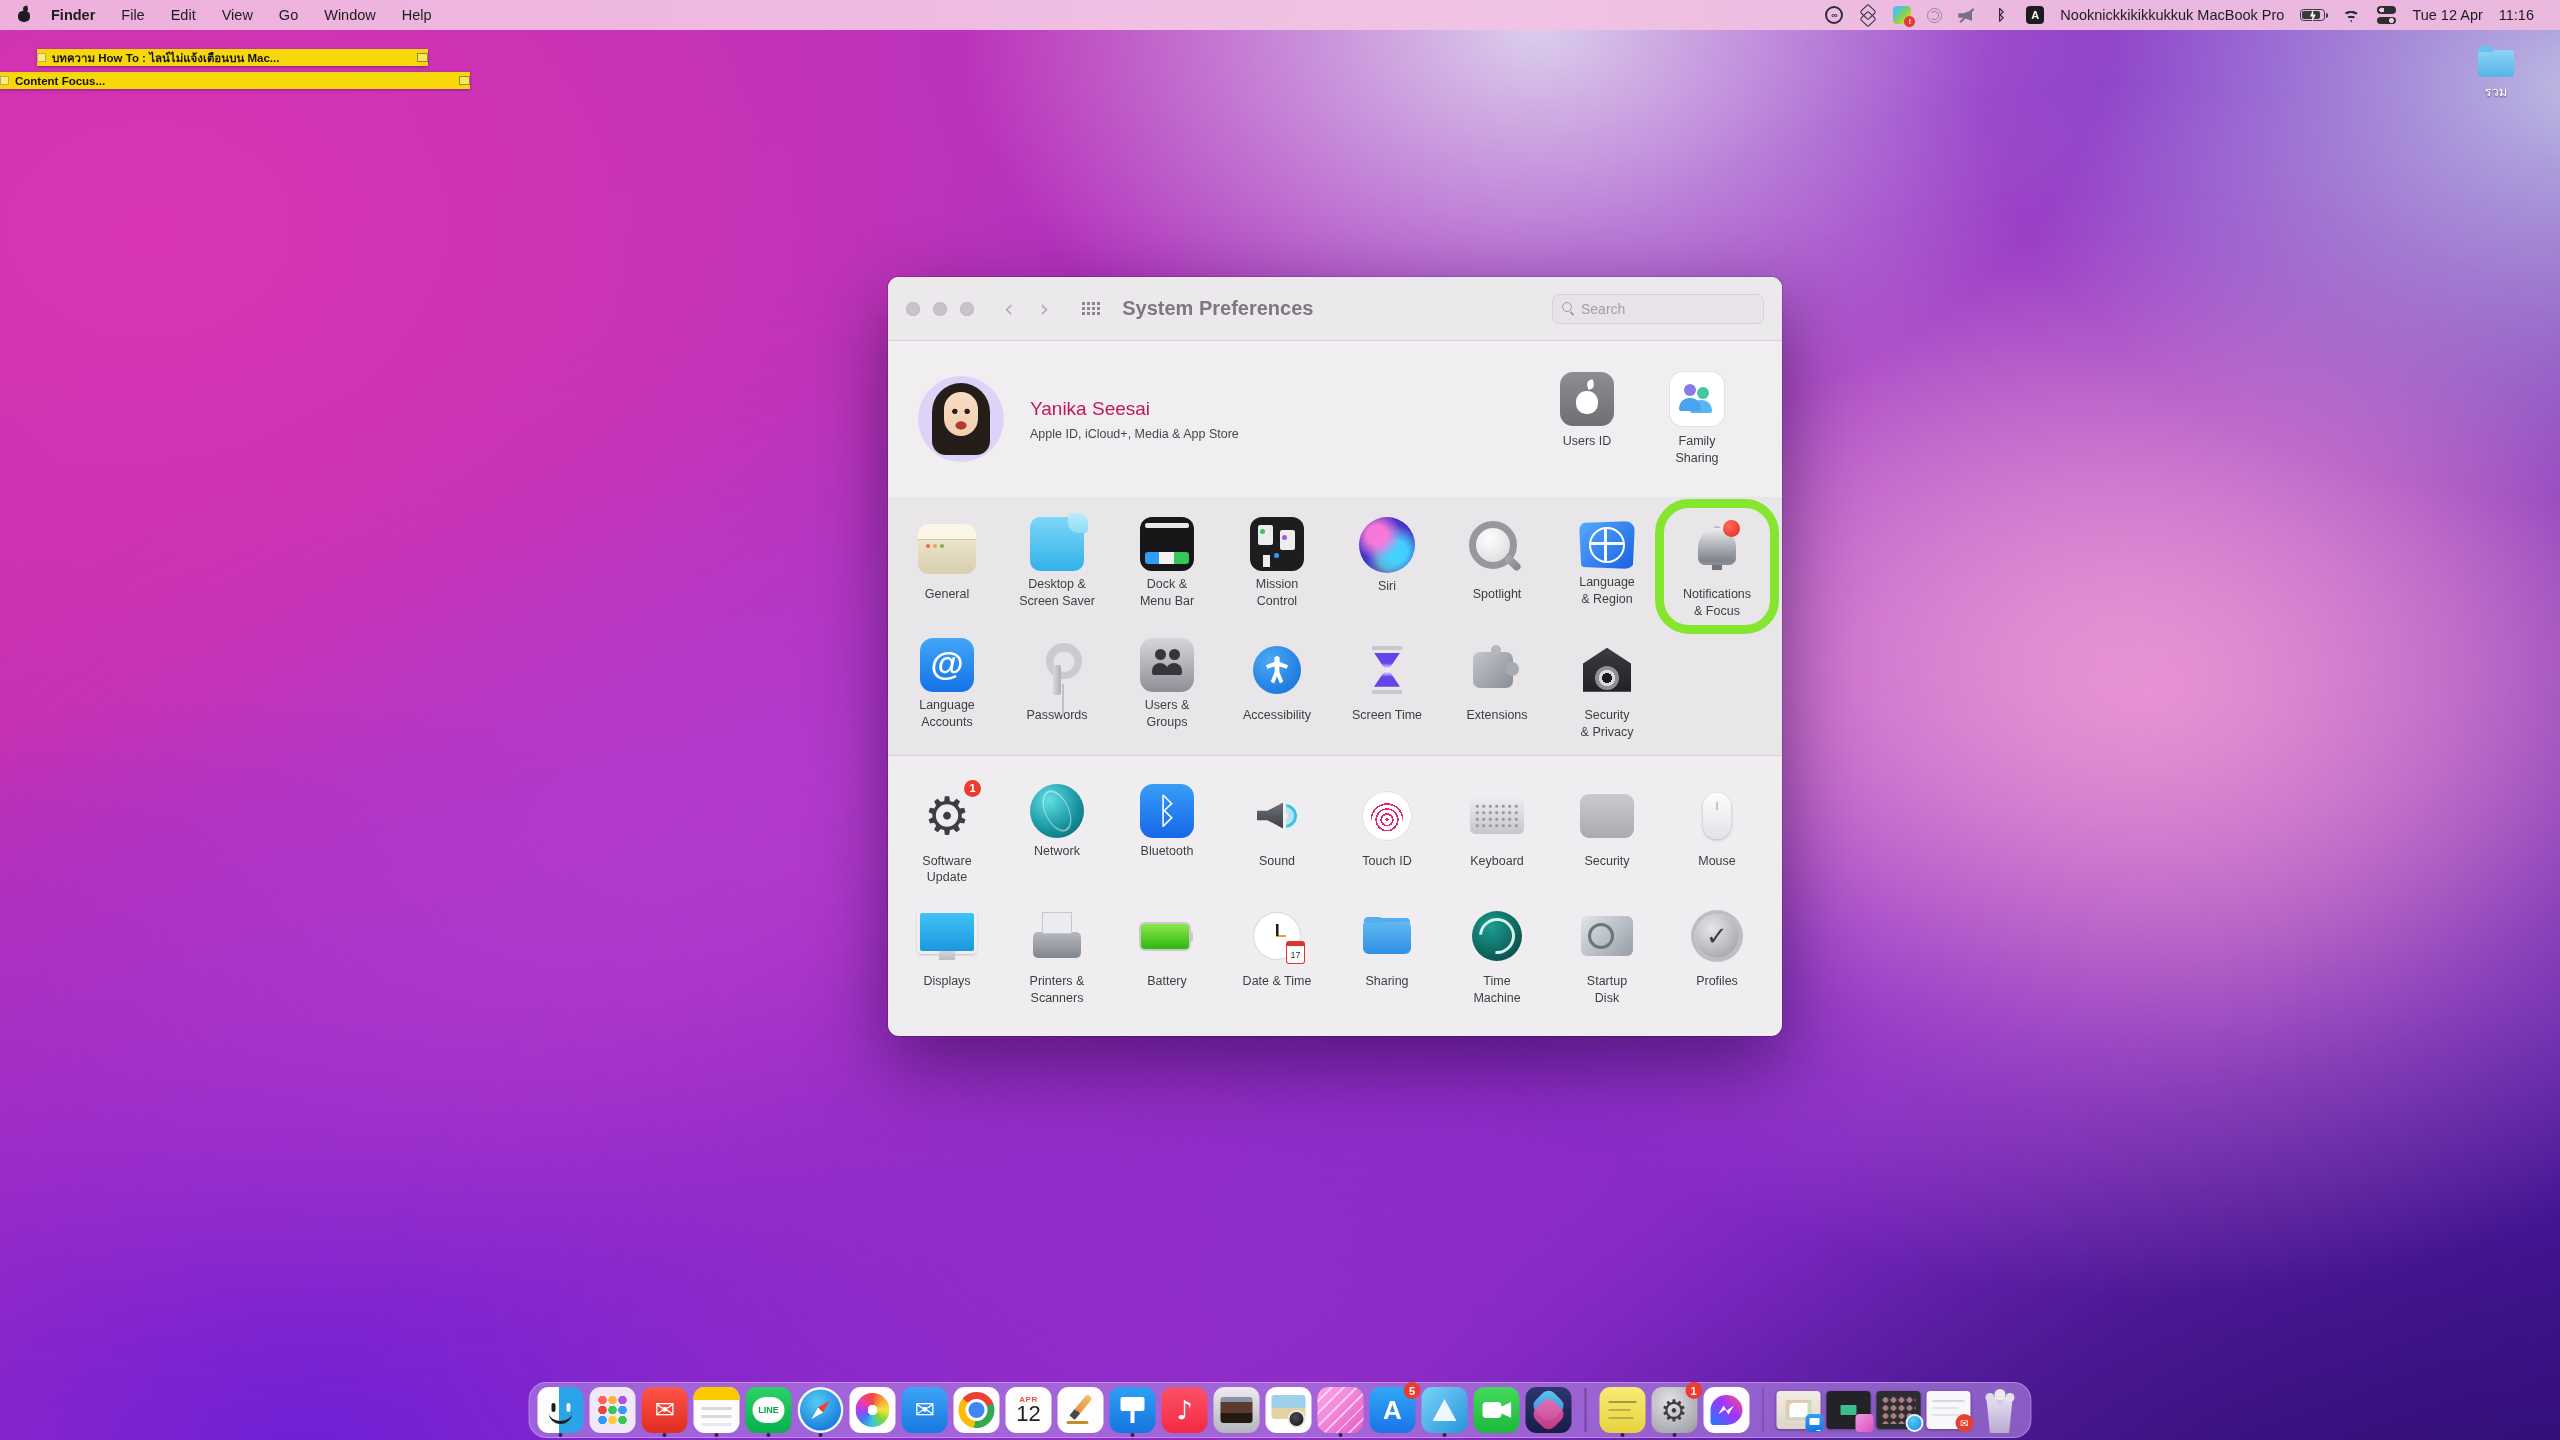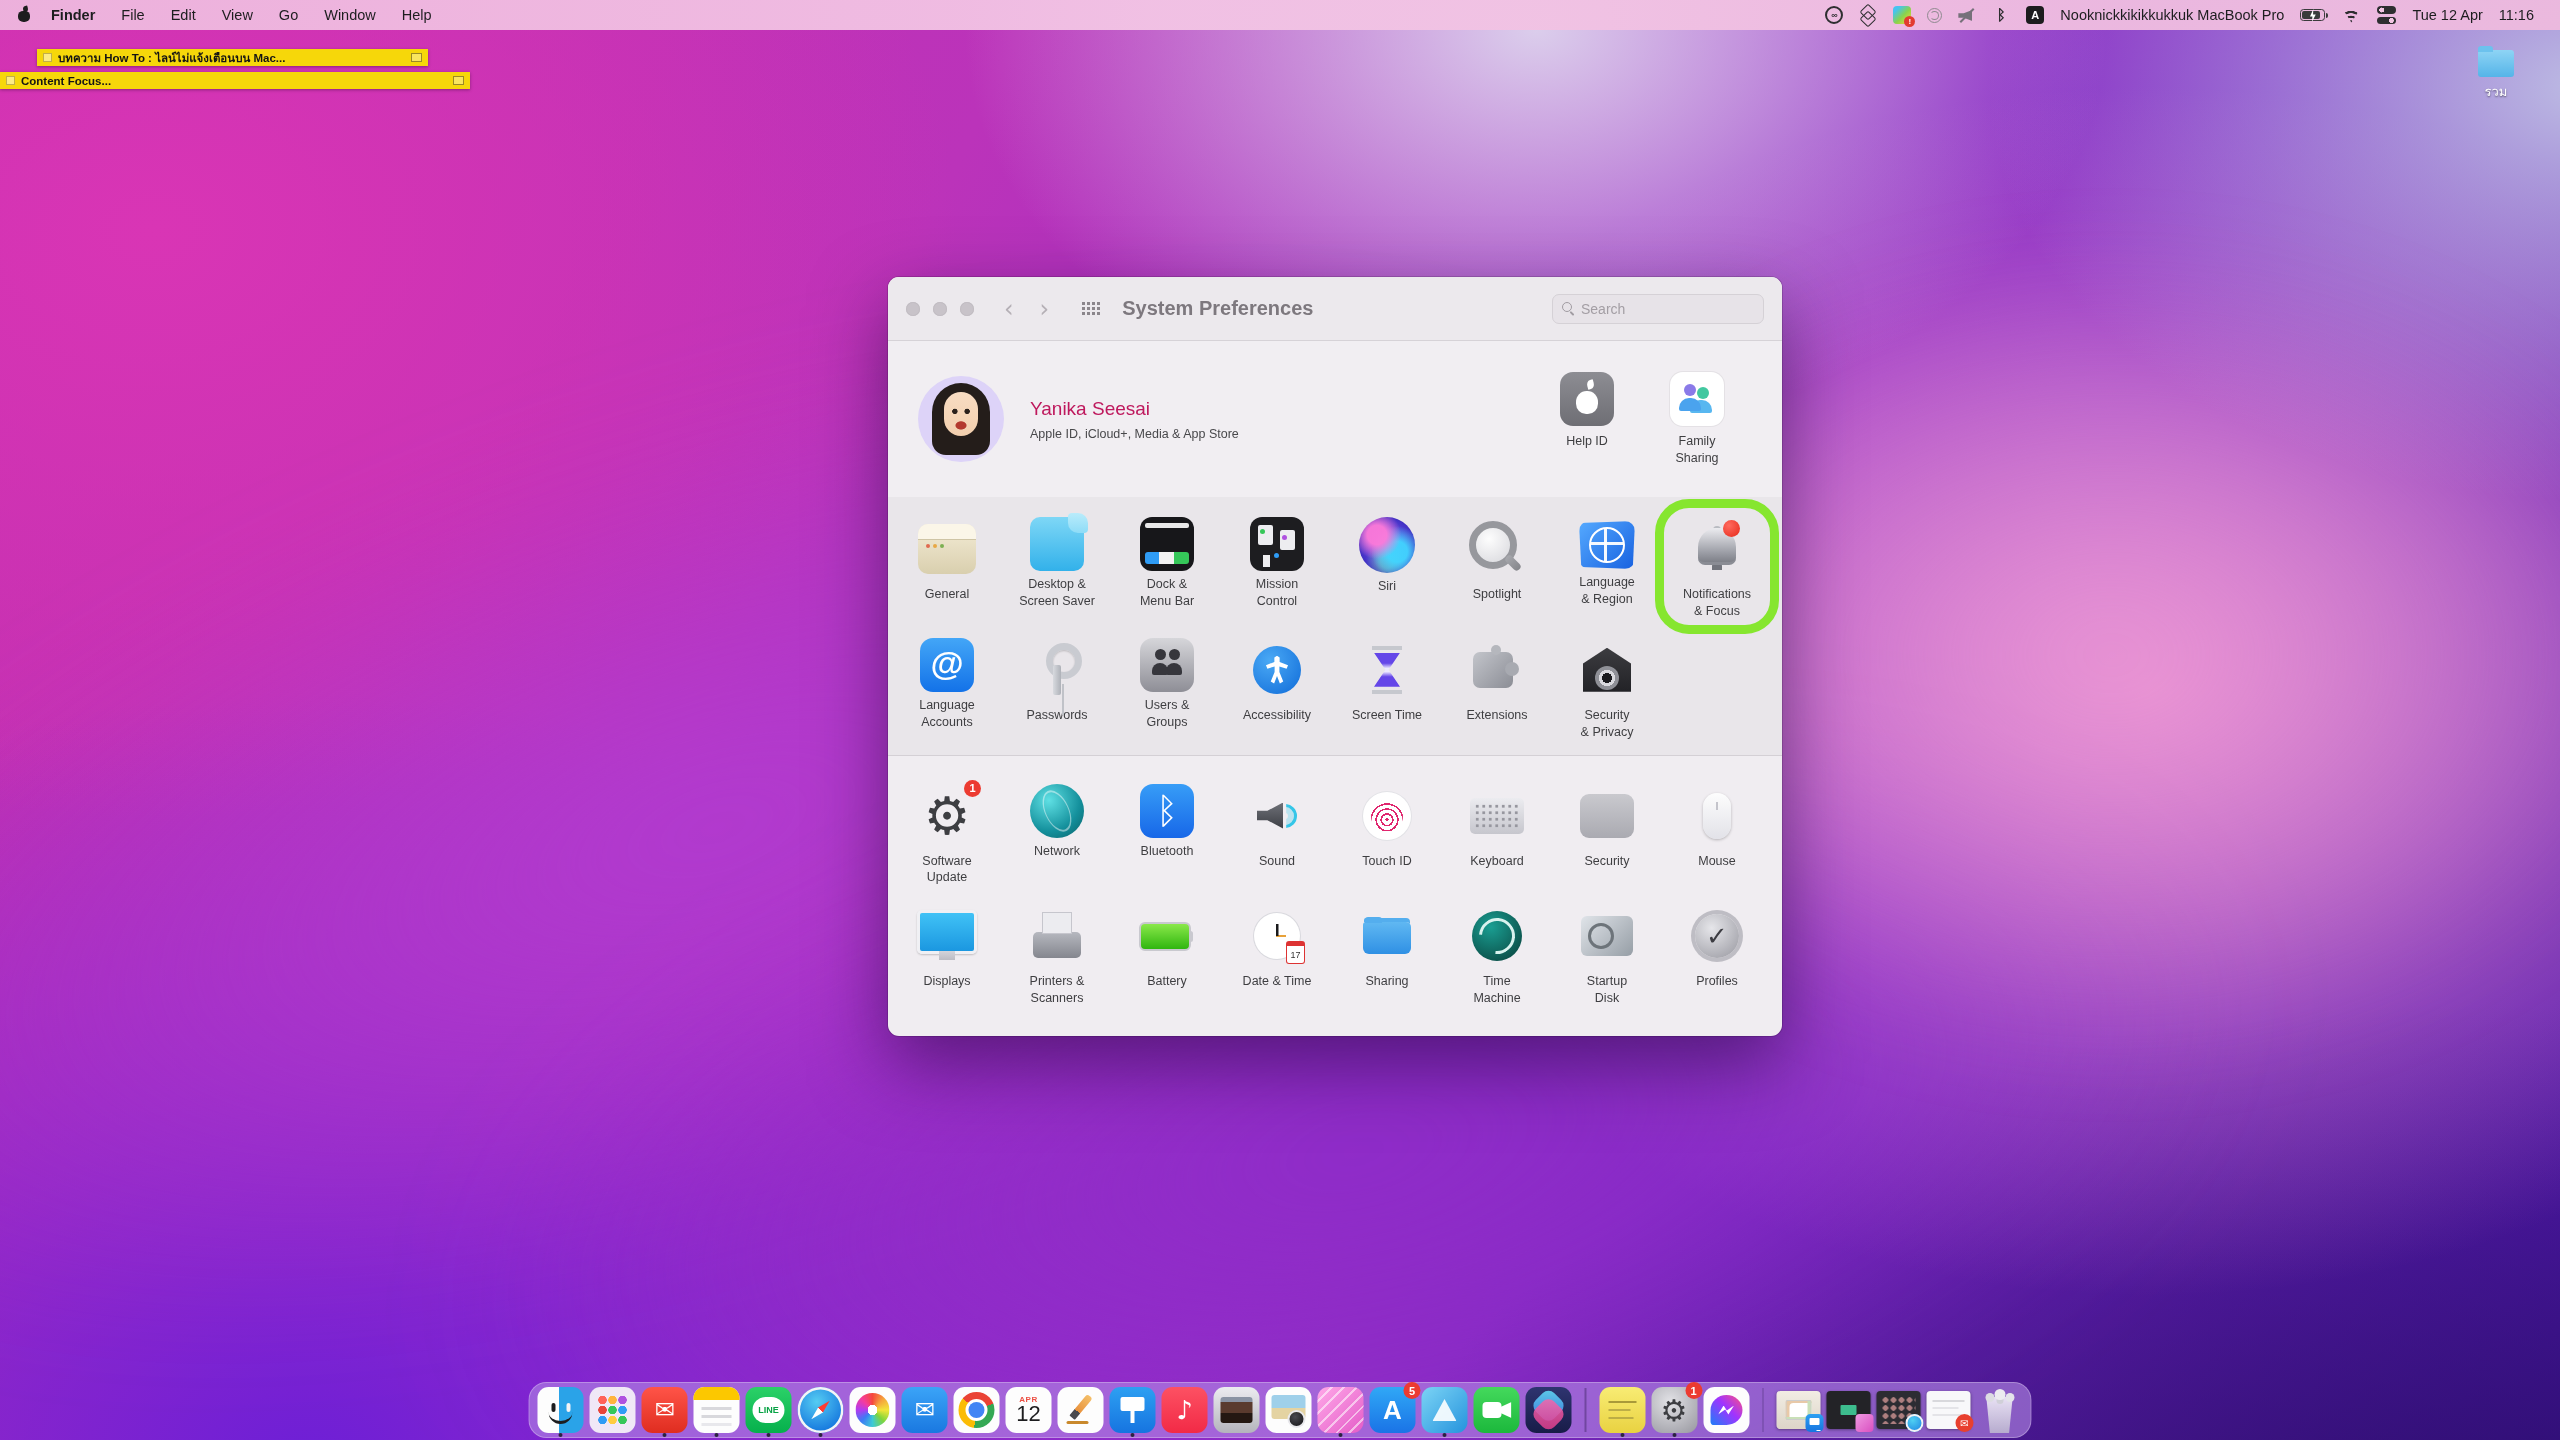--- a/index.html
+++ b/index.html
@@ -55,21 +55,21 @@
     radial-gradient(circle at 50% 100%, transparent 5px,#2e2e30 5.5px 7px, transparent 7.6px),
     radial-gradient(circle at 50% 100%, transparent 9.5px,#2e2e30 10px 11.8px, transparent 12.4px);
     clip-path:polygon(50% 100%, -12% -30%, 112% -30%);}
   .ccicon{position:relative;width:19px;height:18px;}
   .ccicon::before,.ccicon::after{content:"";position:absolute;left:0;width:19px;height:7.5px;border-radius:5px;background:#2e2e30;}
   .ccicon::before{top:0;background:radial-gradient(circle at 25% 50%,#f2c5e3 2.4px,#2e2e30 2.6px);}
   .ccicon::after{bottom:0;background:radial-gradient(circle at 75% 50%,#f2c5e3 2.4px,#2e2e30 2.6px);}
   .mb-date,.mb-time{font-size:14.5px;}
 
   
-  .sticky{position:absolute;height:17px;background:#f6d70a;display:flex;align-items:center;gap:6px;padding:0 6px;font-size:11.5px;font-weight:700;color:#141414;box-shadow:0 1px 3px rgba(40,0,40,.4);z-index:40;}
+  .sticky{position:absolute;height:17px;background:#f6d70a;display:flex;align-items:center;gap:6px;padding:0 0;font-size:11.5px;font-weight:700;color:#141414;box-shadow:0 1px 3px rgba(40,0,40,.4);z-index:40;}
   .sticky .sq{width:9px;height:9px;background:rgba(255,255,255,.5);border:1px solid rgba(120,100,0,.45);flex:0 0 auto;}
   .sticky .wbox{margin-left:auto;width:11px;height:9px;border:1px solid rgba(90,75,0,.6);background:rgba(255,255,255,.35);flex:0 0 auto;}
   .sticky .ttl{white-space:nowrap;overflow:hidden;}
   .sticky1{left:37px;top:49px;width:391px;}
   .sticky2{left:0;top:72px;width:470px;}
 
   
   .desktop-folder{position:absolute;right:32px;top:50px;width:64px;display:flex;flex-direction:column;align-items:center;z-index:5;}
   .folder{position:relative;width:36px;height:27px;background:linear-gradient(180deg,#8ed4f5,#55b4e8);border-radius:3px;}
   .folder::before{content:"";position:absolute;left:0;top:-4px;width:15px;height:6px;background:#6cc2ee;border-radius:3px 3px 0 0;}
@@ -373,21 +373,21 @@
 
   <div class="sec-user">
     <div class="avatar"></div>
     <div class="user-text">
       <div class="user-name">Yanika Seesai</div>
       <div class="user-sub">Apple ID, iCloud+, Media &amp; App Store</div>
     </div>
     <div class="account-items">
         <div class="acct">
           <div class="ai" data-icon="apple-id"></div>
-          <div class="acct-label">Help ID</div>
+          <div class="acct-label">Users ID</div>
         </div>
         <div class="acct">
           <div class="ai" data-icon="family-sharing"></div>
           <div class="acct-label">Family
 Sharing</div>
         </div>
       </div>
   </div>
 
   <div class="sec-a">

